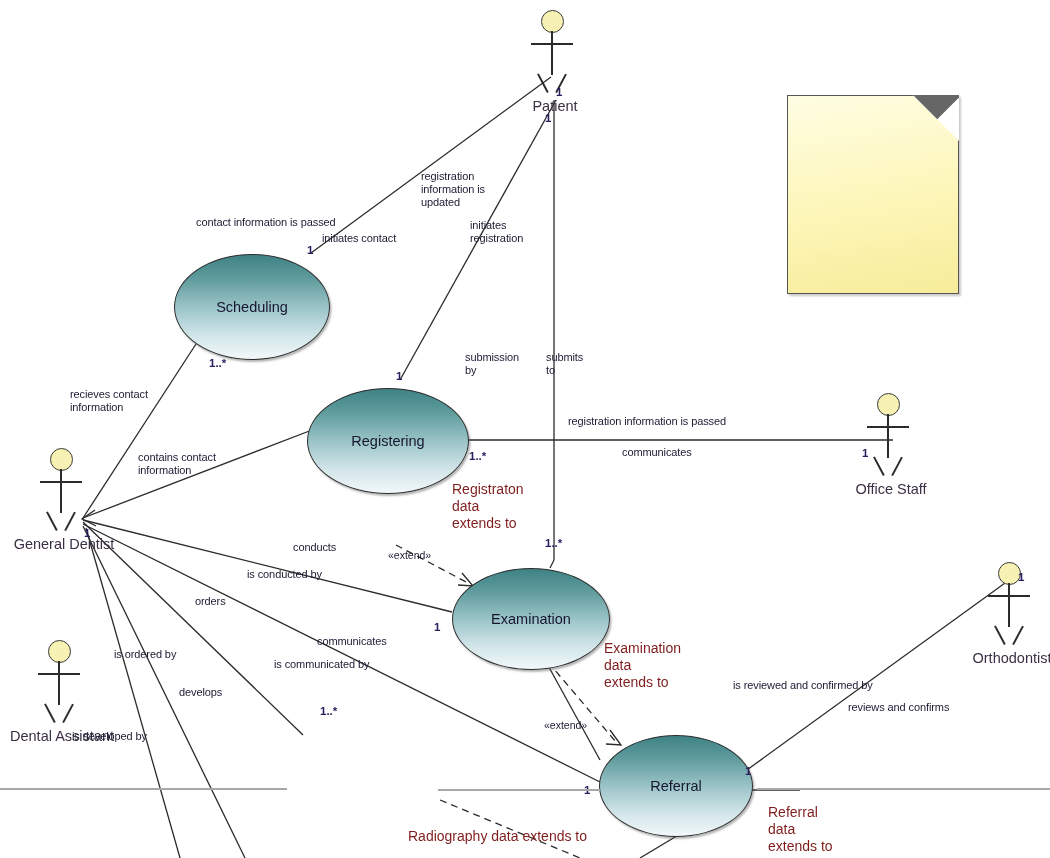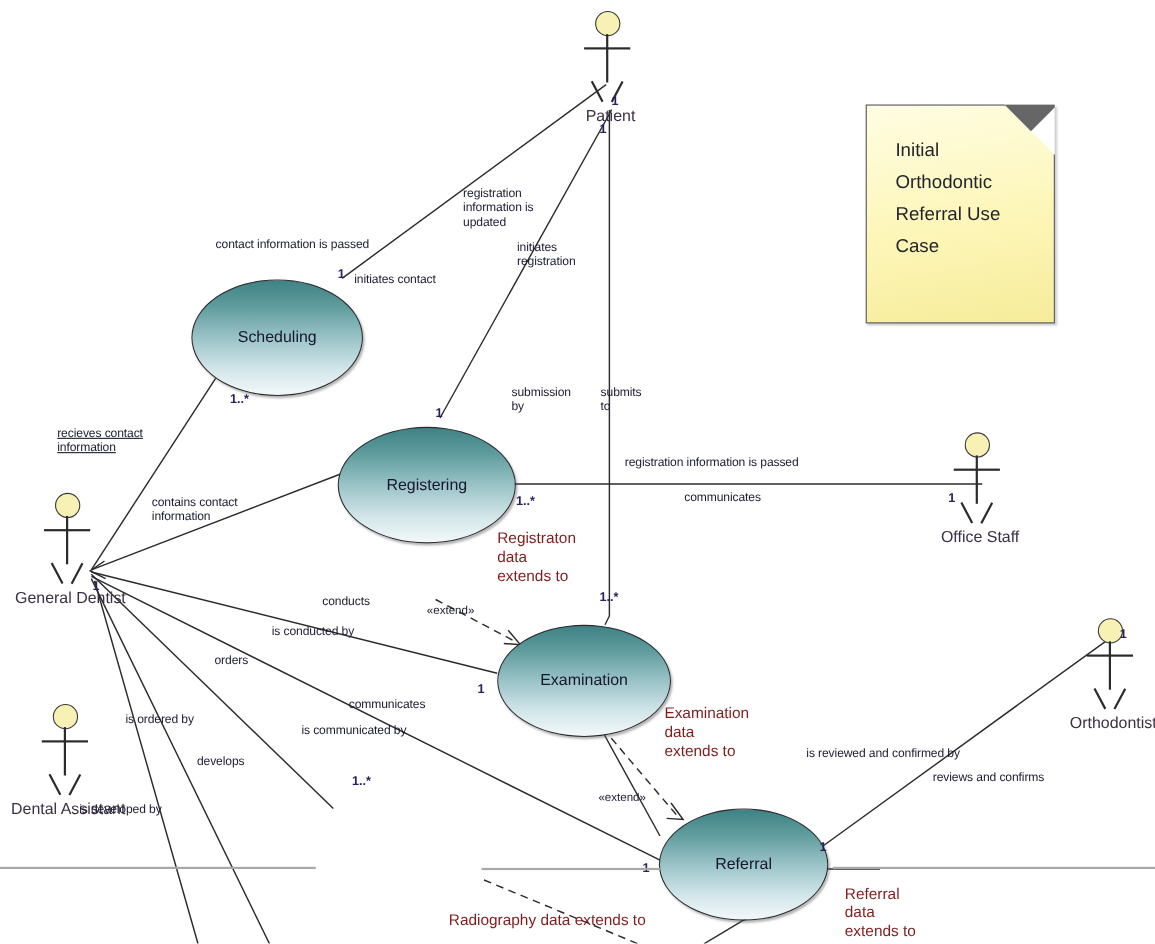--- a/index.html
+++ b/index.html
@@ -101,24 +101,20 @@
       <path d="M 462,573 L 473,586 L 458,585"></path>
       <path d="M 610,730 L 621,745 L 606,744"></path>
 
       <path d="M 95,510 L 82,519 L 96,526"></path>
     </g>
   </svg>
 
   <div class="note" style="left:787px;top:95px;width:172px;height:199px;">
     <div class="fold"></div>
     <div class="foldline"></div>
-    <div class="txt">Initial
-Orthodontic
-Referral Use
-Case</div>
   </div>
 
   <div class="uc" style="left:307px;top:388px;width:160px;height:104px;">
     <span>Registering</span>
   </div>
 
   <div class="uc" style="left:174px;top:254px;width:154px;height:104px;">
     <span>Scheduling</span>
   </div>
 
@@ -170,33 +166,33 @@
   <div class="actor" style="left:980px;top:562px;">
     <div class="head"></div>
     <div class="body"></div>
     <div class="arms"></div>
     <div class="leg1"></div>
     <div class="leg2"></div>
     <div class="nm">Orthodontist</div>
   </div>
 
   <div class="lbl" style="left:196px;top:216px;">contact information is passed</div>
-  <div class="lbl" style="left:322px;top:248px;">initiates contact</div>
+  <div class="lbl" style="left:322px;top:232px;">initiates contact</div>
   <div class="lbl" style="left:421px;top:170px;">registration
 information is
 updated</div>
   <div class="lbl" style="left:470px;top:219px;">initiates
 registration</div>
   <div class="lbl" style="left:465px;top:351px;">submission
 by</div>
   <div class="lbl" style="left:546px;top:351px;">submits
 to</div>
   <div class="lbl" style="left:568px;top:415px;">registration information is passed</div>
   <div class="lbl" style="left:622px;top:446px;">communicates</div>
-  <div class="lbl" style="left:52px;top:388px;text-decoration:underline;">recieves contact
+  <div class="lbl" style="left:70px;top:388px;">recieves contact
 information</div>
   <div class="lbl" style="left:138px;top:451px;">contains contact
 information</div>
   <div class="lbl" style="left:293px;top:541px;">conducts</div>
   <div class="lbl" style="left:247px;top:568px;">is conducted by</div>
   <div class="lbl" style="left:195px;top:595px;">orders</div>
   <div class="lbl" style="left:114px;top:648px;">is ordered by</div>
   <div class="lbl" style="left:317px;top:635px;">communicates</div>
   <div class="lbl" style="left:258px;top:658px;padding-left:16px;">is communicated by</div>
   <div class="lbl" style="left:179px;top:686px;">develops</div>

